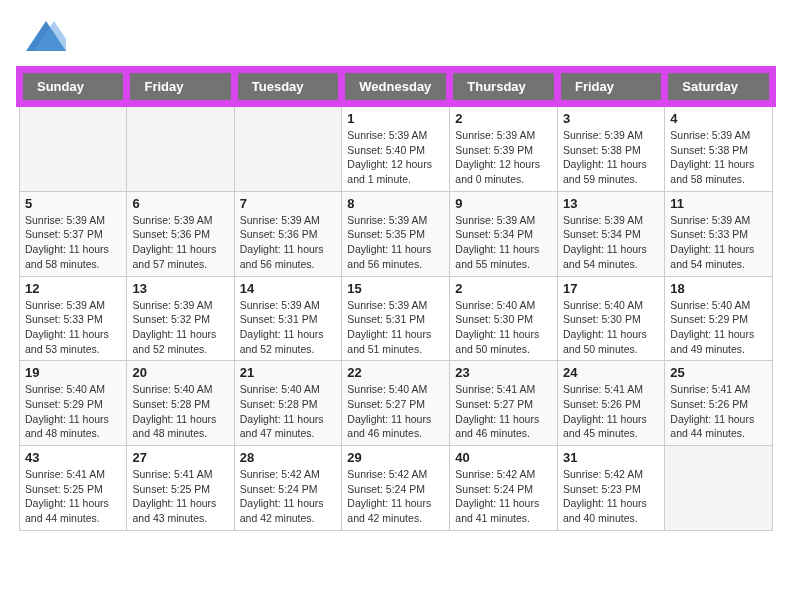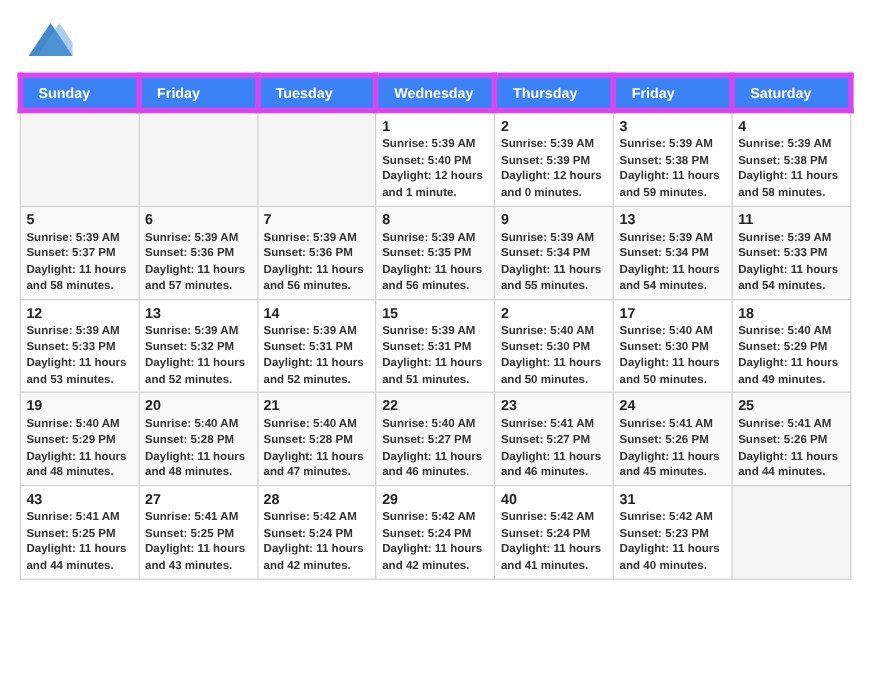--- a/index.html
+++ b/index.html
@@ -28,27 +28,27 @@
     .location {
       font-size: 15px;
       color: #444;
     }
     .calendar {
       width: 100%;
       border-collapse: collapse;
       font-size: 11px;
     }
     .calendar thead tr th {
-      background: #3b82f6;
+      background: #737373;
       color: #fff;
       padding: 6px 14px;
       text-align: left;
       font-size: 13px;
       font-weight: bold;
-      border: 5px solid #d946ef;
+      border: 7px solid #d946ef;
     }
     .calendar tbody tr td {
       border: 1px solid #ccc;
       vertical-align: top;
       padding: 4px 5px;
       width: 108px;
       min-height: 80px;
       background: #fff;
     }
     .calendar tbody tr:nth-child(even) td {
@@ -58,21 +58,20 @@
       font-weight: bold;
       font-size: 13px;
       color: #222;
       display: block;
       margin-bottom: 2px;
     }
     .day-content {
       font-size: 10.5px;
       color: #333;
       line-height: 1.4;
-      font-weight: bold;
     }
     .empty {
       background: #f5f5f5 !important;
     }
     .logo-wrapper {
       display: flex;
       align-items: center;
       gap: 0px;
     }
     .logo-svg {

